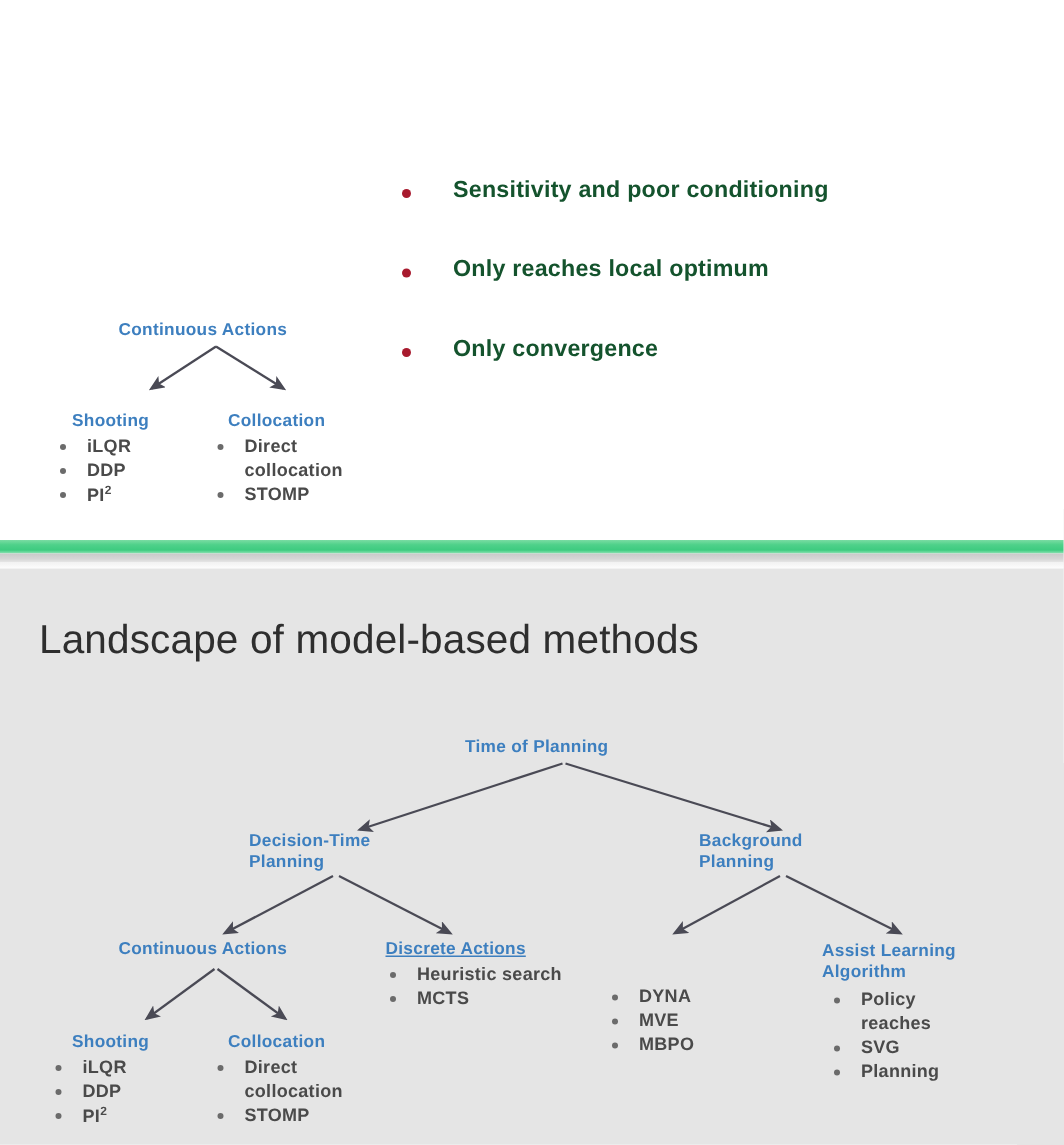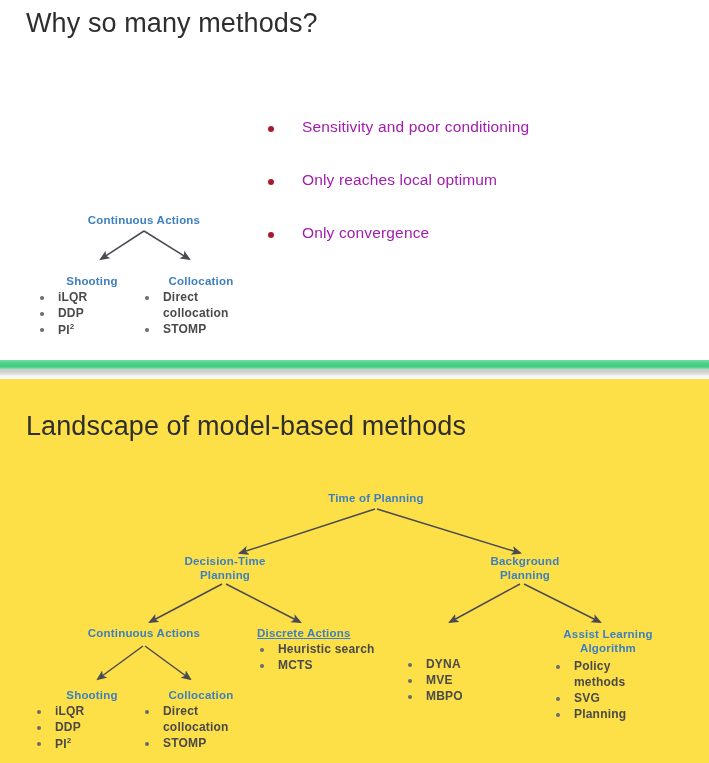--- a/index.html
+++ b/index.html
@@ -12,48 +12,48 @@
     position:relative;
   }
   .slide{position:absolute;left:0;width:709px;overflow:hidden;}
   #slide-top{top:0;height:360px;background:#ffffff;}
   #divider-green{position:absolute;left:0;top:360px;width:709px;height:9px;
     background:linear-gradient(to bottom,#7adca3 0%,#4fd18a 35%,#3ecb80 75%,#8fe3b4 100%);}
   #divider-gray{position:absolute;left:0;top:369px;width:709px;height:6px;
     background:linear-gradient(to bottom,#c9c9c9 0%,#d6d6d6 60%,#e8e8e8 100%);}
   #divider-shadow{position:absolute;left:0;top:375px;width:709px;height:4px;
     background:linear-gradient(to bottom,#f2f2f2,#fdfdfd);}
-  #slide-bottom{top:379px;height:384px;background:#fde047;}
+  #slide-bottom{top:379px;height:384px;background:#e5e5e5;}
 
   .slide-title{
     position:absolute;
     color:#2e2e2e;
     font-weight:400;
     letter-spacing:.1px;
     white-space:nowrap;
   }
   #title-top{left:26px;top:8px;font-size:27px;}
   #title-bottom{left:26px;top:32px;font-size:27px;}
 
   
   .red-list{position:absolute;left:268px;top:118px;}
   .red-item{position:relative;height:53px;}
   .red-bullet{
     position:absolute;left:0;top:8px;width:6px;height:6px;
     border-radius:50%;background:#a81a2e;
   }
   .red-text{
     position:absolute;left:34px;top:0;
-    color:#a21caf;font-size:15.5px;white-space:nowrap;letter-spacing:.15px;
+    color:#14532d;font-size:15.5px;white-space:nowrap;letter-spacing:.15px;font-weight:bold;
   }
 
   
   .node-head{
     position:absolute;color:#3d7fbf;font-weight:bold;
-    font-size:11.5px;white-space:nowrap;letter-spacing:.2px;text-align:center;
+    font-size:11.5px;white-space:nowrap;letter-spacing:.2px;text-align:left;
   }
   .node-head.two-line{white-space:normal;line-height:14px;}
   .leaf-list{position:absolute;}
   .leaf-row{position:relative;height:16px;}
   .leaf-bullet{
     position:absolute;left:0;top:6px;width:4px;height:4px;border-radius:50%;
     background:#6b6b6b;
   }
   .leaf-text{
     position:absolute;left:18px;top:0;color:#4a4a4a;
@@ -61,21 +61,20 @@
   }
   .leaf-text.nb{left:18px;}
   .leaf-text sup{font-size:8px;vertical-align:super;}
   .arrows{position:absolute;left:0;top:0;width:709px;height:100%;pointer-events:none;}
 </style>
 </head>
 <body>
 
 <div class="slide" id="slide-top">
 
-  <div class="slide-title" id="title-top">Why so many methods?</div>
 
   <div class="red-list">
     <div class="red-item">
       <span class="red-bullet"></span>
       <span class="red-text">Sensitivity and poor conditioning</span>
     </div>
     <div class="red-item">
       <span class="red-bullet"></span>
       <span class="red-text">Only reaches local optimum</span>
     </div>
@@ -203,21 +202,21 @@
   <div class="node-head two-line" style="left:548px;top:248px;width:120px;">
     <span>Assist Learning</span><br>
     <span>Algorithm</span>
   </div>
   <div class="leaf-list" style="left:556px;top:280px;">
     <div class="leaf-row">
       <span class="leaf-bullet"></span>
       <span class="leaf-text">Policy</span>
     </div>
     <div class="leaf-row">
-      <span class="leaf-text">methods</span>
+      <span class="leaf-text">reaches</span>
     </div>
     <div class="leaf-row">
       <span class="leaf-bullet"></span>
       <span class="leaf-text">SVG</span>
     </div>
     <div class="leaf-row">
       <span class="leaf-bullet"></span>
       <span class="leaf-text">Planning</span>
     </div>
   </div>

